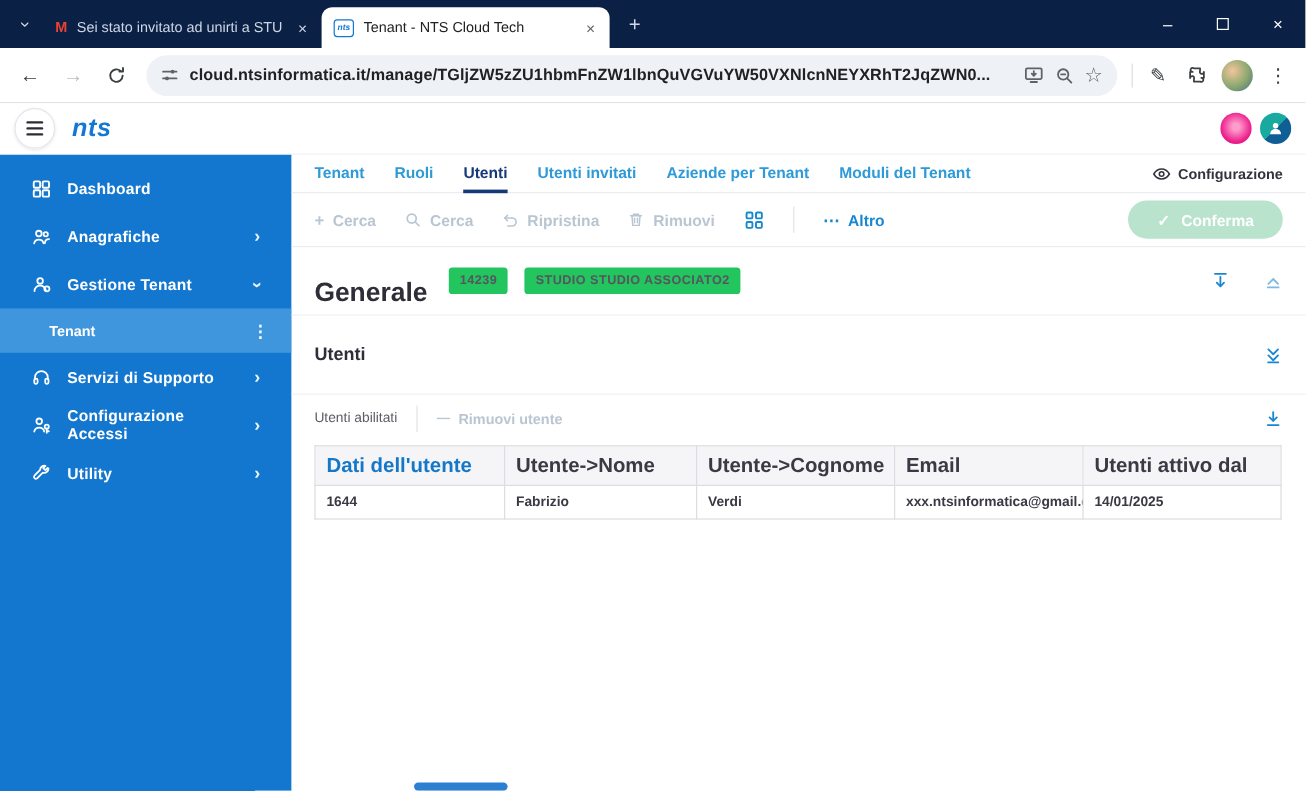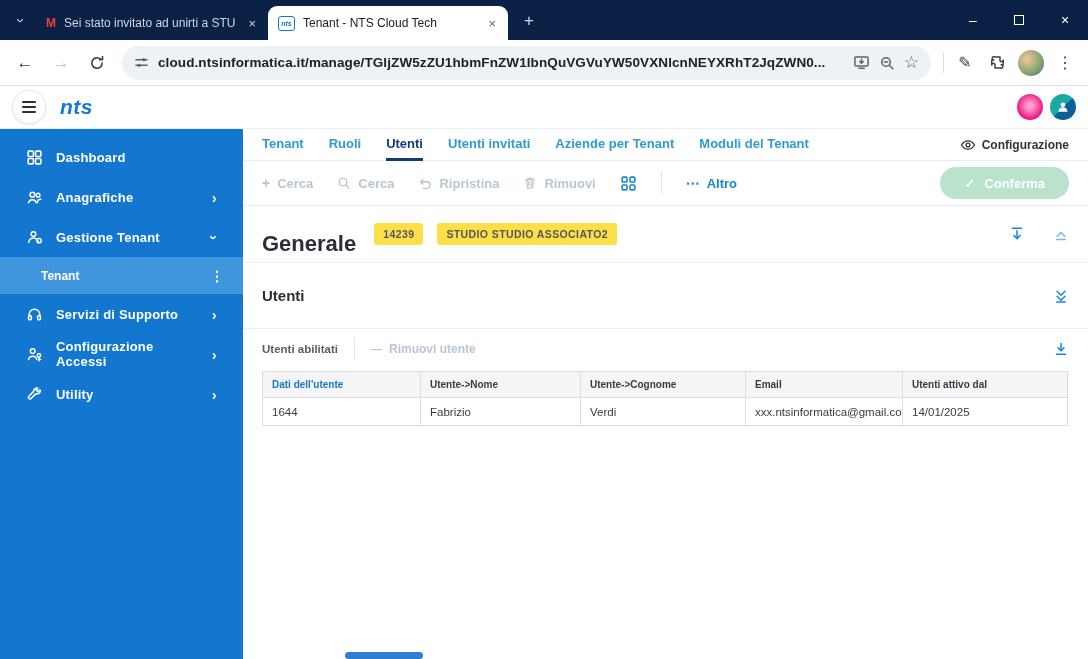--- a/index.html
+++ b/index.html
@@ -71,41 +71,41 @@
   .act { display:flex; align-items:center; gap:7px; font-size:13px; font-weight:700; white-space:nowrap; }
   .act.disabled { color:#b9c6d2; }
   .act.blue { color:#1787d2; }
   .icon-glyph { font-size:14px; line-height:1; }
   .vdiv { width:1px; height:22px; background:#e3e3e8; flex:0 0 auto; }
   .conferma { margin-left:auto; background:#b9e3cd; color:#fff; font-weight:700; font-size:13px; border-radius:17px; height:32px; padding:0 24px; display:flex; align-items:center; gap:9px; border:none; }
 
   
   .generale { height:57px; display:flex; align-items:center; padding:0 19px; gap:14px; border-bottom:1px solid #f0f0f3; flex:0 0 auto; }
   .generale h2 { font-size:22px; font-weight:700; color:#2e2e38; margin-right:4px;margin-top:20px; }
-  .badge { background:#fde047; color:#55555f; font-size:10.5px; font-weight:700; padding:5px 9px; border-radius:3px; letter-spacing:0.4px; white-space:nowrap; }
+  .badge { background:#22c55e; color:#55555f; font-size:10.5px; font-weight:700; padding:5px 9px; border-radius:3px; letter-spacing:0.4px; white-space:nowrap; }
   .gen-icons { margin-left:auto; display:flex; gap:28px; align-items:center; }
   .blue-icon { color:#1787d2; display:flex; align-items:center; }
   .blue-icon.light { color:#7db9e2; }
 
   
   .utenti-head { height:66px; display:flex; align-items:center; padding:0 19px; border-bottom:1px solid #f0f0f3; flex:0 0 auto; }
   .utenti-head h3 { font-size:15px; font-weight:700; color:#2e2e38; }
   .utenti-head .blue-icon { margin-left:auto; }
 
   
   .sub-bar { height:40px; display:flex; align-items:center; padding:0 19px; gap:16px; flex:0 0 auto; }
-  .sub-label { font-size:11.5px; color:#5c5c66; font-weight:700; }
+  .sub-label { font-size:11.5px; color:#5c5c66; font-weight:400; }
   .sub-bar .blue-icon { margin-left:auto; }
 
   
   .table-wrap { padding:2px 22px 0 19px; flex:0 0 auto; }
   table { width:100%; border-collapse:collapse; table-layout:fixed; }
-  th { background:#f5f5f7; border:1px solid #dcdce2; font-size:10px; font-weight:700; color:#3a3a44; text-align:left; padding:6px 9px; height:26px; white-space:nowrap; overflow:hidden; }
+  th { background:#f5f5f7; border:1px solid #dcdce2; font-size:17px; font-weight:700; color:#3a3a44; text-align:left; padding:6px 9px; height:26px; white-space:nowrap; overflow:hidden; }
   th.blue { color:#1577c8; }
-  td { border:1px solid #dcdce2; font-size:11.5px; color:#3a3a44; padding:7px 9px; height:28px; white-space:nowrap; overflow:hidden; }
+  td { border:1px solid #dcdce2; font-size:11.5px; color:#3a3a44; padding:7px 9px; height:28px; white-space:nowrap; overflow:hidden;font-weight:bold; }
 
   .hscroll-thumb { position:absolute; left:102px; bottom:0; width:78px; height:7px; background:#2d7fd2; border-radius:4px; }
 
   svg { display:block; }
 </style>
 </head>
 <body>
 
 <div class="window">
 

